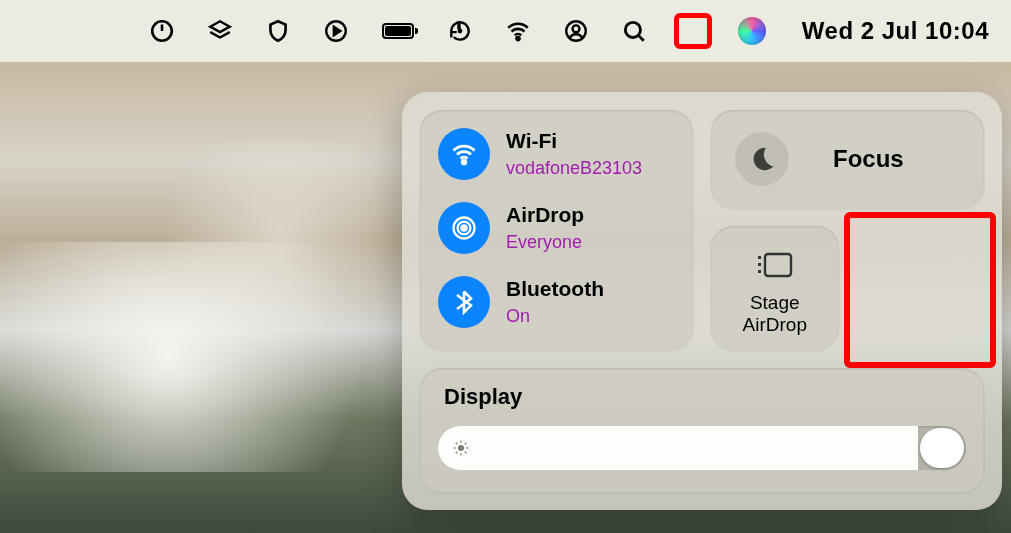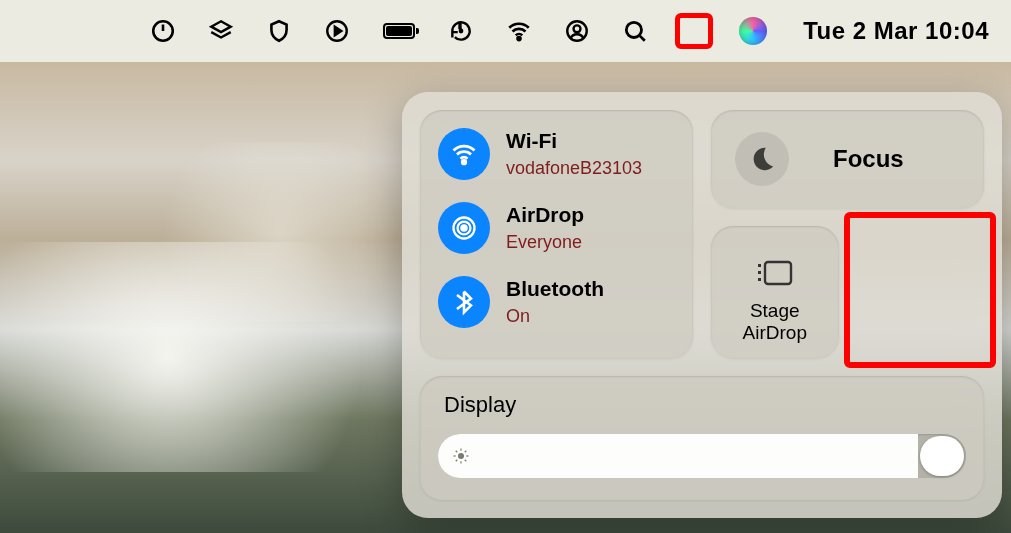--- a/index.html
+++ b/index.html
@@ -25,34 +25,34 @@
 
 .cc-panel{position:absolute;top:92px;left:402px;width:600px;background:rgba(223,221,212,.82);border-radius:26px;padding:18px;box-shadow:0 12px 40px rgba(0,0,0,.28);backdrop-filter:blur(20px);}
 .cc-grid{display:grid;grid-template-columns:1fr 1fr;gap:18px;}
 .card{background:rgba(205,203,193,.72);border-radius:22px;box-shadow:0 1px 2px rgba(0,0,0,.12) inset,0 1px 3px rgba(0,0,0,.08);}
 .conn-card{grid-row:span 2;padding:18px 18px;display:flex;flex-direction:column;gap:22px;}
 .conn-row{display:flex;align-items:center;gap:16px;cursor:pointer;}
 .round-btn{width:52px;height:52px;border-radius:50%;display:flex;align-items:center;justify-content:center;flex-shrink:0;}
 .blue{background:#0a84ff;}
 .round-btn svg{width:28px;height:28px;}
 .conn-text .t{font-weight:700;font-size:21px;color:#000;line-height:1.1;}
-.conn-text .s{font-size:18px;color:#7f1d1d;margin-top:6px;}
+.conn-text .s{font-size:18px;color:#a21caf;margin-top:6px;}
 
 .focus-card{padding:22px 24px;display:flex;align-items:center;gap:20px;cursor:pointer;}
 .focus-dot{width:54px;height:54px;border-radius:50%;background:#c1bfb5;display:flex;align-items:center;justify-content:center;}
 .focus-label{font-weight:800;font-size:24px;color:#000;margin-left:24px;}
 
 .two-wrap{display:grid;grid-template-columns:1fr 1fr;gap:18px;position:relative;}
-.small-card{padding:32px 10px 14px;display:flex;flex-direction:column;align-items:center;justify-content:center;gap:10px;cursor:pointer;}
+.small-card{padding:24px 10px 14px;display:flex;flex-direction:column;align-items:center;justify-content:center;gap:10px;cursor:pointer;}
 .small-card svg{width:40px;height:32px;}
 .small-label{font-size:19px;color:#000;text-align:center;line-height:1.15;}
 .highlight-sm{position:absolute;top:-14px;right:-12px;width:152px;height:156px;border:6px solid #ff0000;border-radius:6px;pointer-events:none;}
 
 .display-card{margin-top:18px;padding:14px 18px 22px;}
-.display-title{font-weight:400;font-size:22px;color:#000;margin:2px 0 16px 6px;}
+.display-title{font-weight:700;font-size:22px;color:#000;margin:2px 0 16px 6px;}
 .slider{position:relative;height:44px;background:rgba(168,166,156,.65);border-radius:24px;box-shadow:inset 0 1px 2px rgba(0,0,0,.15);}
 .slider-thumb{position:absolute;right:2px;top:2px;width:44px;height:40px;background:#fff;border-radius:22px;box-shadow:0 1px 3px rgba(0,0,0,.3);}
 .slider-fill{position:absolute;left:0;top:0;bottom:0;right:48px;background:#fdfdfb;border-radius:24px 0 0 24px;}
 .bright-ico{position:absolute;left:14px;top:50%;transform:translateY(-50%);}
 </style>
 </head>
 <body>
 
 <div class="desktop-fog">
   <div class="fog1"></div>
@@ -134,21 +134,21 @@
         <circle cx="7" cy="5" r="2.2" fill="#000"></circle>
         <rect x="2" y="12" width="20" height="6" rx="3" fill="#000"></rect>
         <circle cx="17" cy="15" r="2.2" fill="#ebebe1"></circle>
       </svg>
   </div>
 
   <div class="mb-item">
     <div class="siri"></div>
   </div>
 
-  <div class="clock">Tue 2 Mar  10:04</div>
+  <div class="clock">Wed 2 Jul  10:04</div>
 </div>
 
 <div class="cc-panel">
   <div class="cc-grid">
 
     <div class="card conn-card">
       <div class="conn-row">
         <div class="round-btn blue">
           <svg viewBox="0 0 24 24" fill="none" stroke="#fff" stroke-width="2.4">
               <path d="M3 9c5-5 13-5 18 0"></path>

